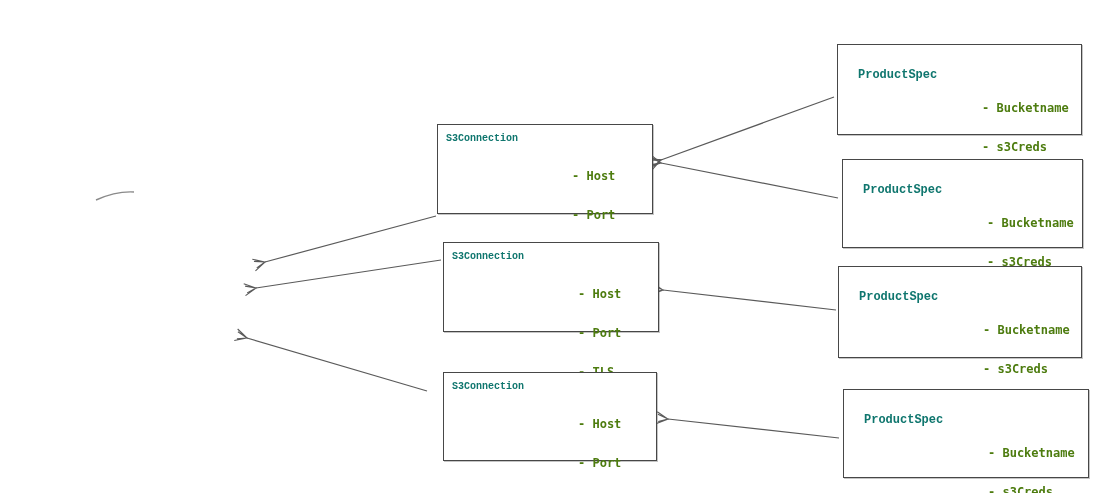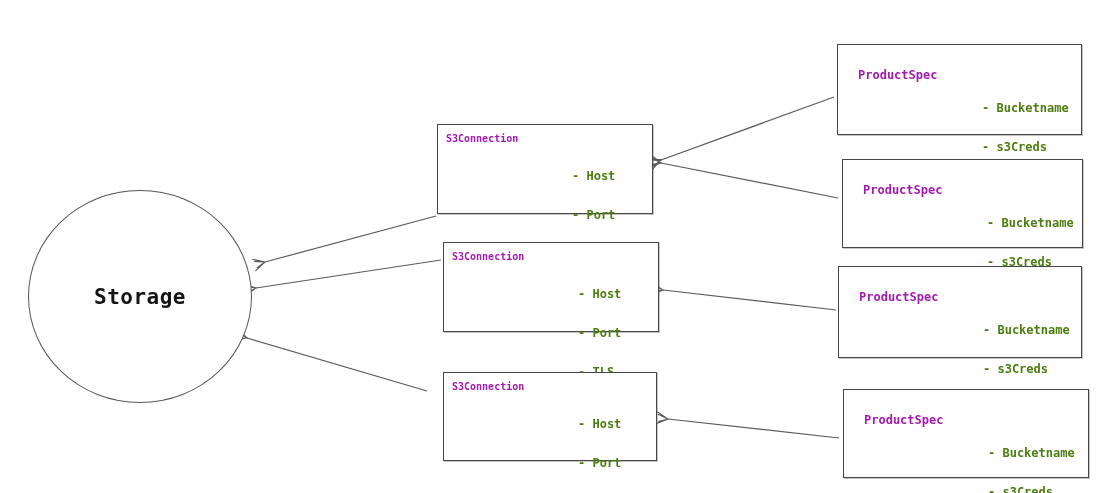--- a/index.html
+++ b/index.html
@@ -57,22 +57,23 @@
   .box {
     position: absolute;
     background: #ffffff;
     border: 1.6px solid #474747;
     box-shadow: 1px 1px 0 rgba(90,90,90,0.35);
     box-sizing: border-box;
   }
   .box .label {
     position: absolute;
     font-weight: 600;
-    color: #a21caf;
+    color: #0f766e;
     white-space: nowrap;
+    font-family: Liberation Mono, monospace;
   }
   .box .attrs {
     position: absolute;
     font-weight: 600;
     color: #4d7c0f;
     font-size: 12px;
     line-height: 13px;
     white-space: pre;
   }
   
@@ -104,23 +105,20 @@
     <path class="sketch-stroke" d="M 96 200 Q 116 191 134 192"></path>
   <line x1="834" y1="97" x2="661" y2="160" class="edge" marker-end="url(#arrow-open)"></line>
       <line x1="838" y1="198" x2="661" y2="163" class="edge" marker-end="url(#arrow-open)"></line>
       <line x1="836" y1="310" x2="663" y2="290" class="edge" marker-end="url(#arrow-open)"></line>
       <line x1="839" y1="438" x2="668" y2="419" class="edge" marker-end="url(#arrow-open)"></line>
       <line x1="436" y1="216" x2="265" y2="262" class="edge" marker-end="url(#arrow-open)"></line>
       <line x1="441" y1="260" x2="256" y2="288" class="edge" marker-end="url(#arrow-open)"></line>
       <line x1="427" y1="391" x2="247" y2="338" class="edge" marker-end="url(#arrow-open)"></line>
     </svg>
 
-  <div class="storage-node">
-    <span class="storage-label">Storage</span>
-  </div>
 
   <div class="box s3 s3-1">
     <span class="label">S3Connection</span>
     <div class="attrs">
       <div>- Host</div>
       <div>- Port</div>
       <div>- TLS</div>
     </div>
   </div>
 

